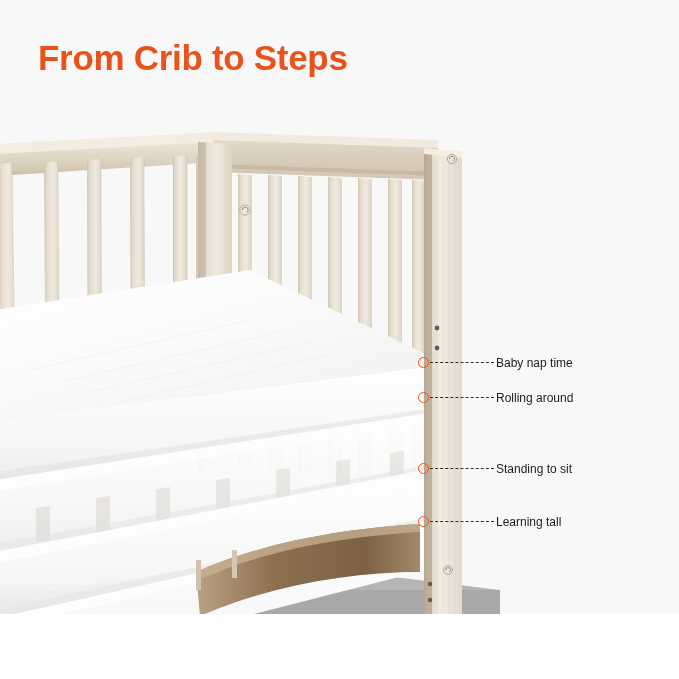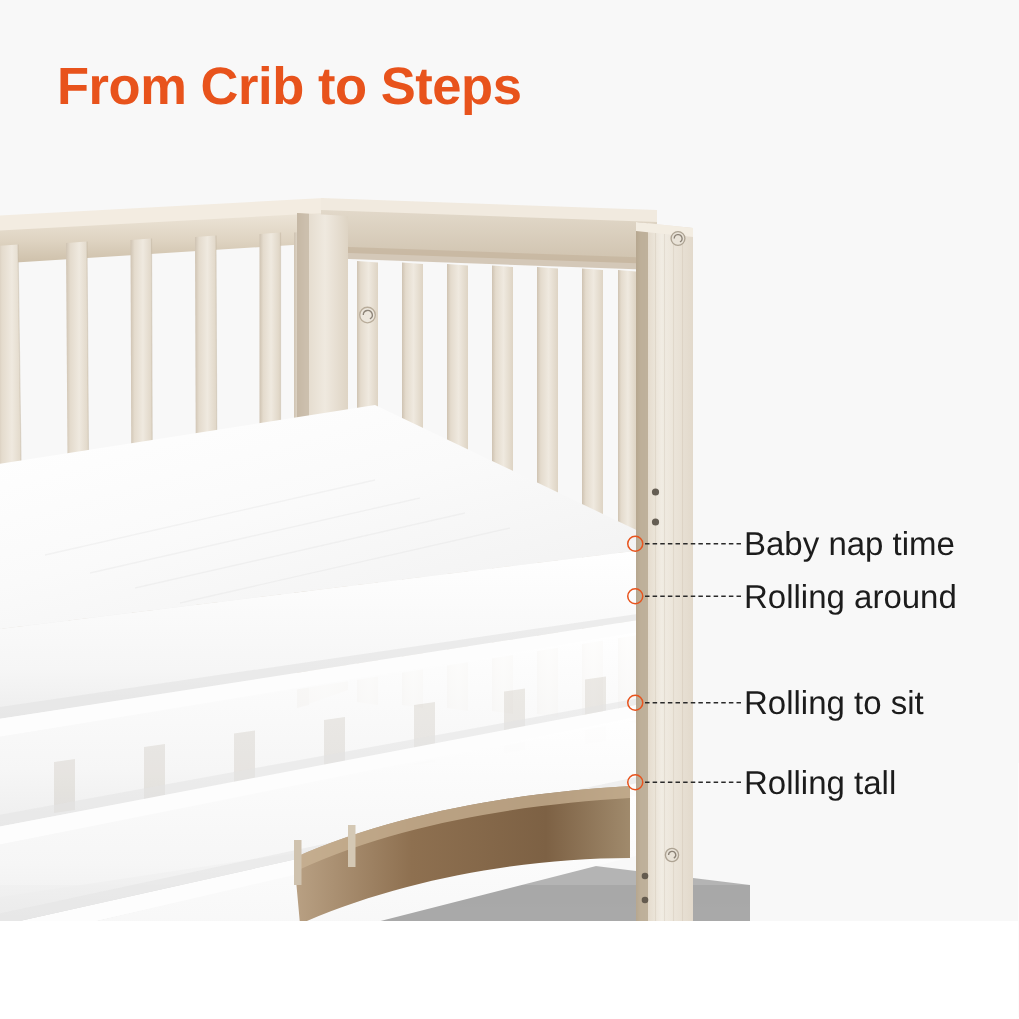--- a/index.html
+++ b/index.html
@@ -64,21 +64,21 @@
     left: 12px;
     top: 10px;
     width: 64px;
     height: 0;
     border-top: 1.4px dashed #2a2a2a;
   }
   .callout-label {
     position: absolute;
     left: 78px;
     top: 0px;
-    font-size: 22px;
+    font-size: 12px;
     color: #1c1c1c;
     line-height: 22px;
     white-space: nowrap;
   }
 </style>
 </head>
 <body>
 
 <div id="stage">
 
@@ -269,22 +269,22 @@
 
   <div class="callout" style="top:387px;">
     <span class="marker"></span>
     <span class="leader"></span>
     <span class="callout-label">Rolling around</span>
   </div>
 
   <div class="callout" style="top:458px;">
     <span class="marker"></span>
     <span class="leader"></span>
-    <span class="callout-label">Rolling to sit</span>
+    <span class="callout-label">Standing to sit</span>
   </div>
 
   <div class="callout" style="top:511px;">
     <span class="marker"></span>
     <span class="leader"></span>
-    <span class="callout-label">Rolling tall</span>
+    <span class="callout-label">Learning tall</span>
   </div>
 
 </div>
 
 </body></html>

